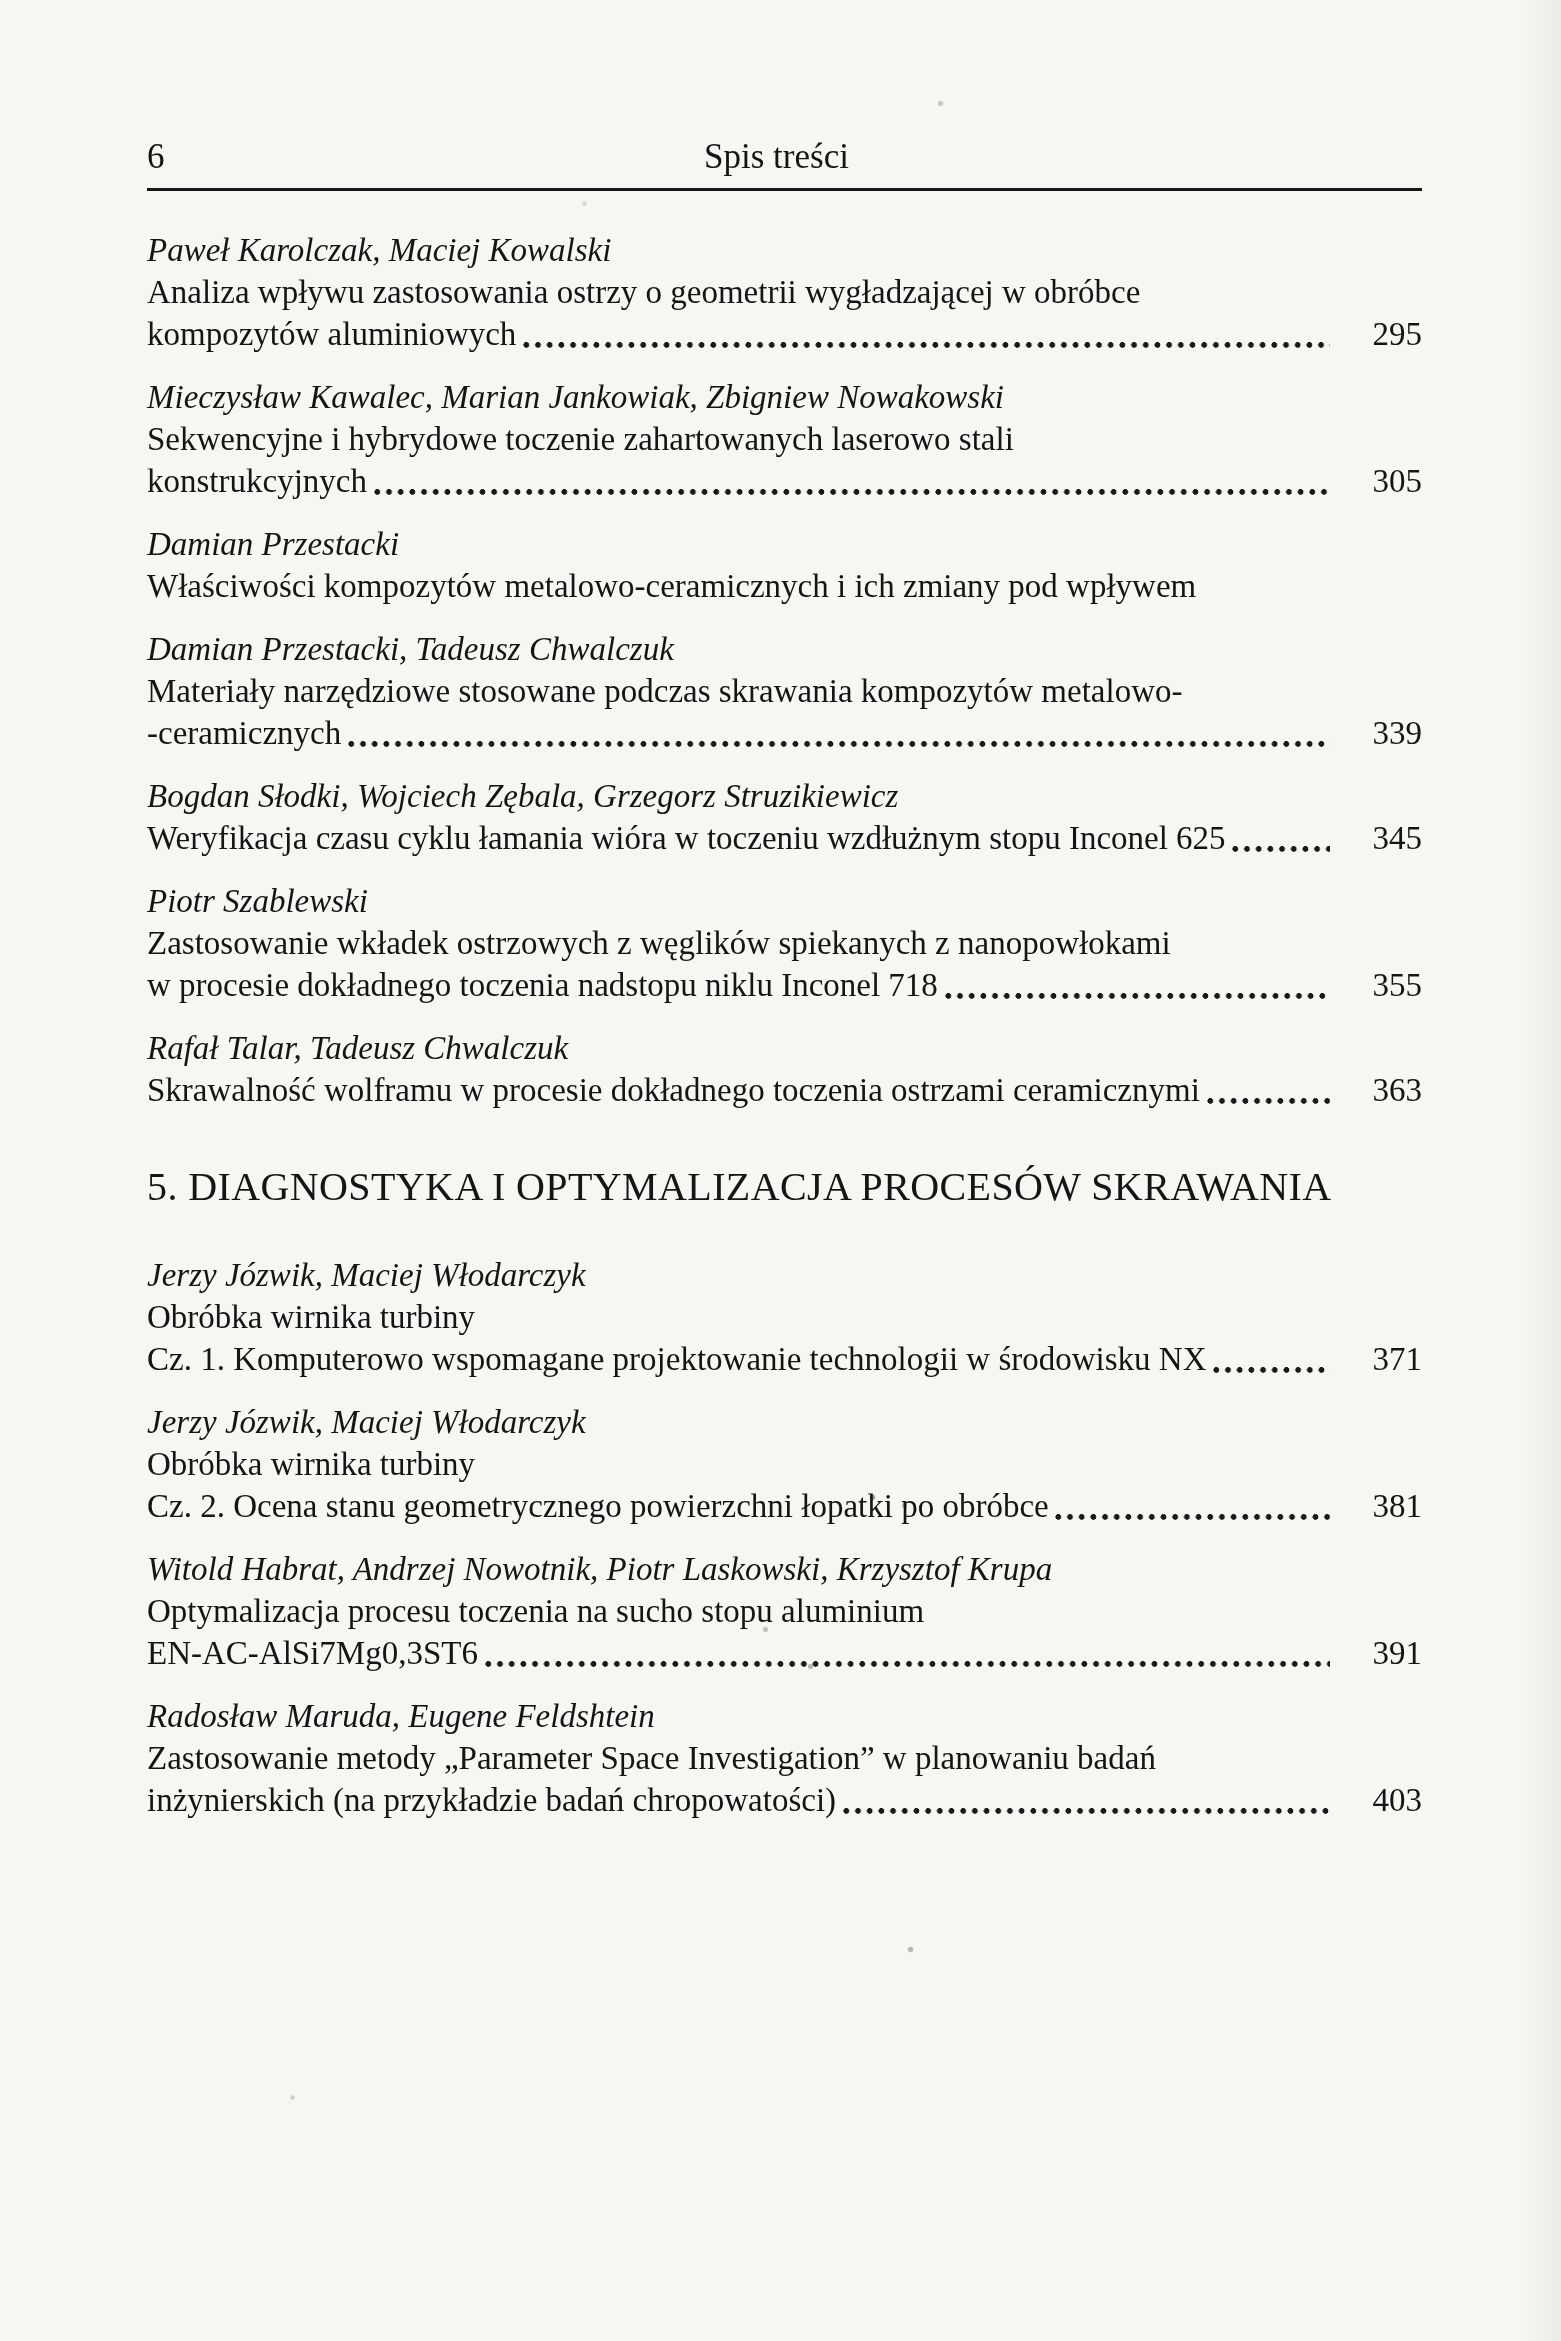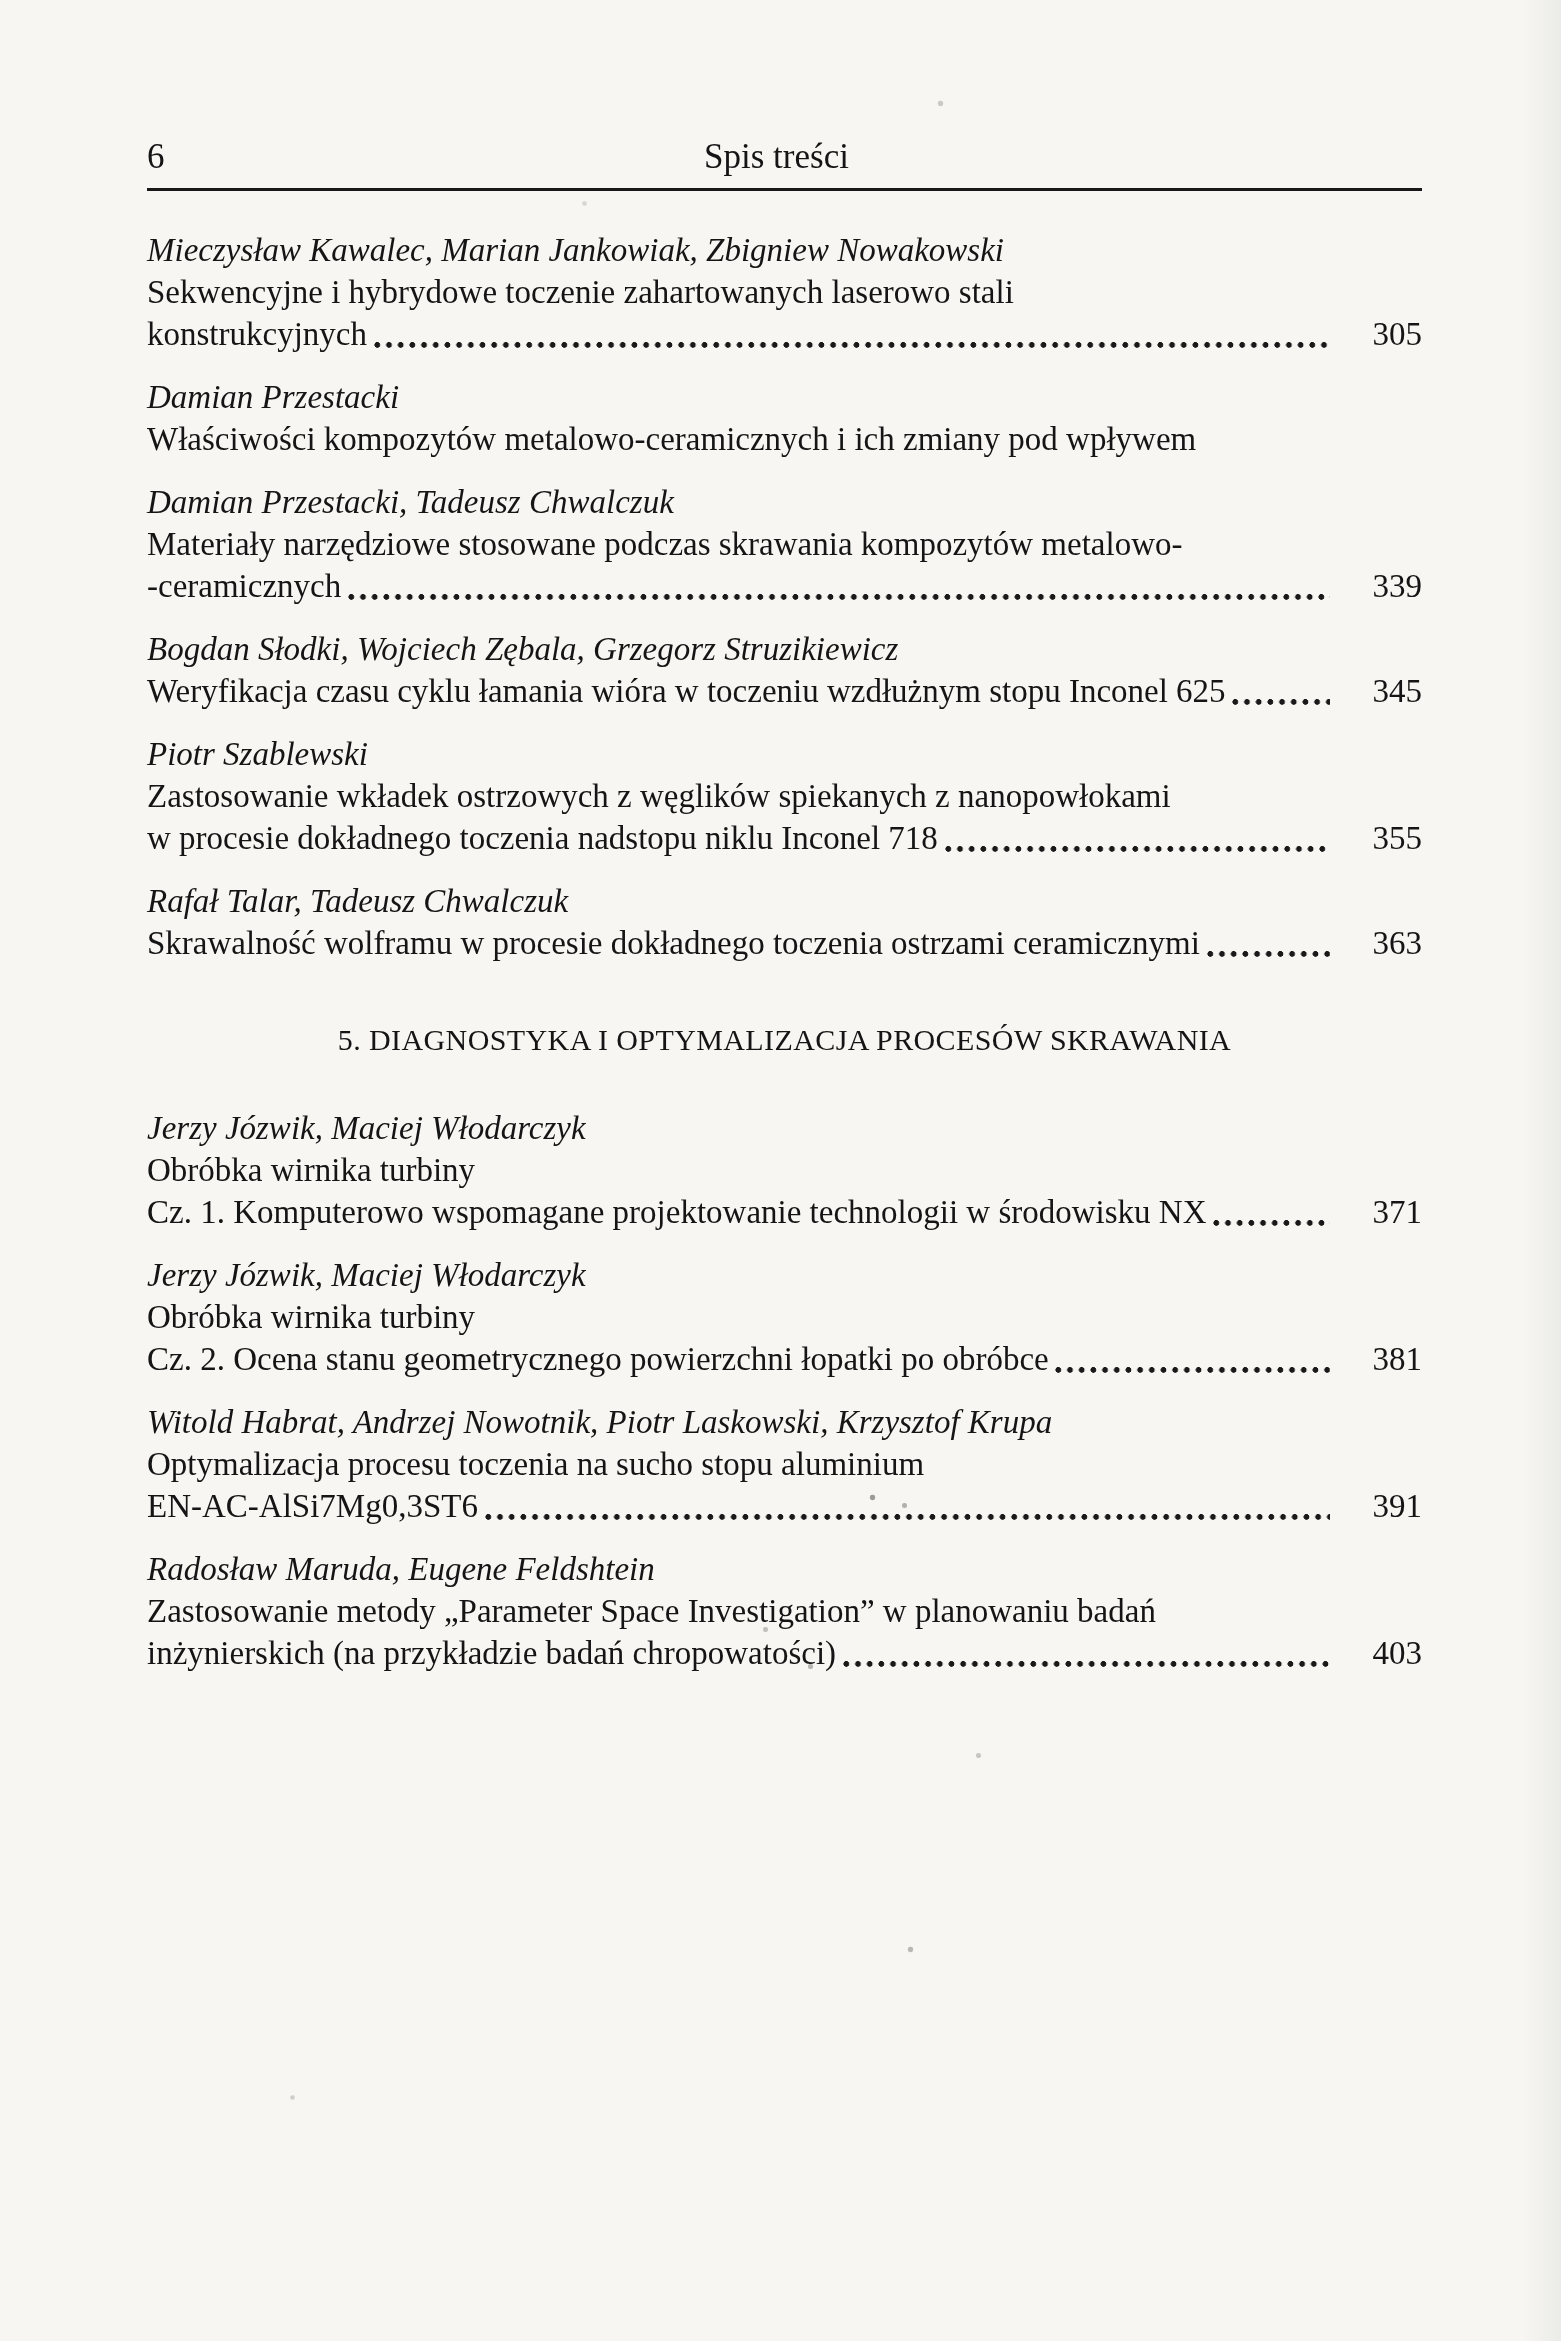--- a/index.html
+++ b/index.html
@@ -50,22 +50,22 @@
     background-position:0 100%;
   }
   .pagenum{
     flex:0 0 auto;
     min-width:87px;
     text-align:right;
     white-space:nowrap;
   }
   
   .section-heading{
-    text-align:center;
-    font-size:30px;
+    text-align:left;
+    font-size:40px;
     line-height:48px;
     letter-spacing:0.4px;
     margin:52px 0 43px 0;
     white-space:nowrap;
   }
   
   .speck{
     position:absolute;left:0;top:0;width:2.5px;height:2.5px;border-radius:50%;
     background:transparent;
     box-shadow:
@@ -87,20 +87,29 @@
 
 <div class="content">
 
   <div class="runhead">
     <span class="pageno">6</span>
     <span class="rh-title">Spis treści</span>
   </div>
   <hr class="rule">
 
   <div class="entries" id="entries-top">
+      <div class="entry">
+    <div class="authors">Paweł Karolczak, Maciej Kowalski</div>
+    <div class="title-line">Analiza wpływu zastosowania ostrzy o geometrii wygładzającej w obróbce</div>
+        <div class="leader-row">
+      <span class="leader-text">kompozytów aluminiowych</span>
+      <span class="dots"></span>
+      <span class="pagenum">295</span>
+    </div>
+  </div>
       <div class="entry">
     <div class="authors">Mieczysław Kawalec, Marian Jankowiak, Zbigniew Nowakowski</div>
     <div class="title-line">Sekwencyjne i hybrydowe toczenie zahartowanych laserowo stali</div>
         <div class="leader-row">
       <span class="leader-text">konstrukcyjnych</span>
       <span class="dots"></span>
       <span class="pagenum">305</span>
     </div>
   </div>
       <div class="entry">

